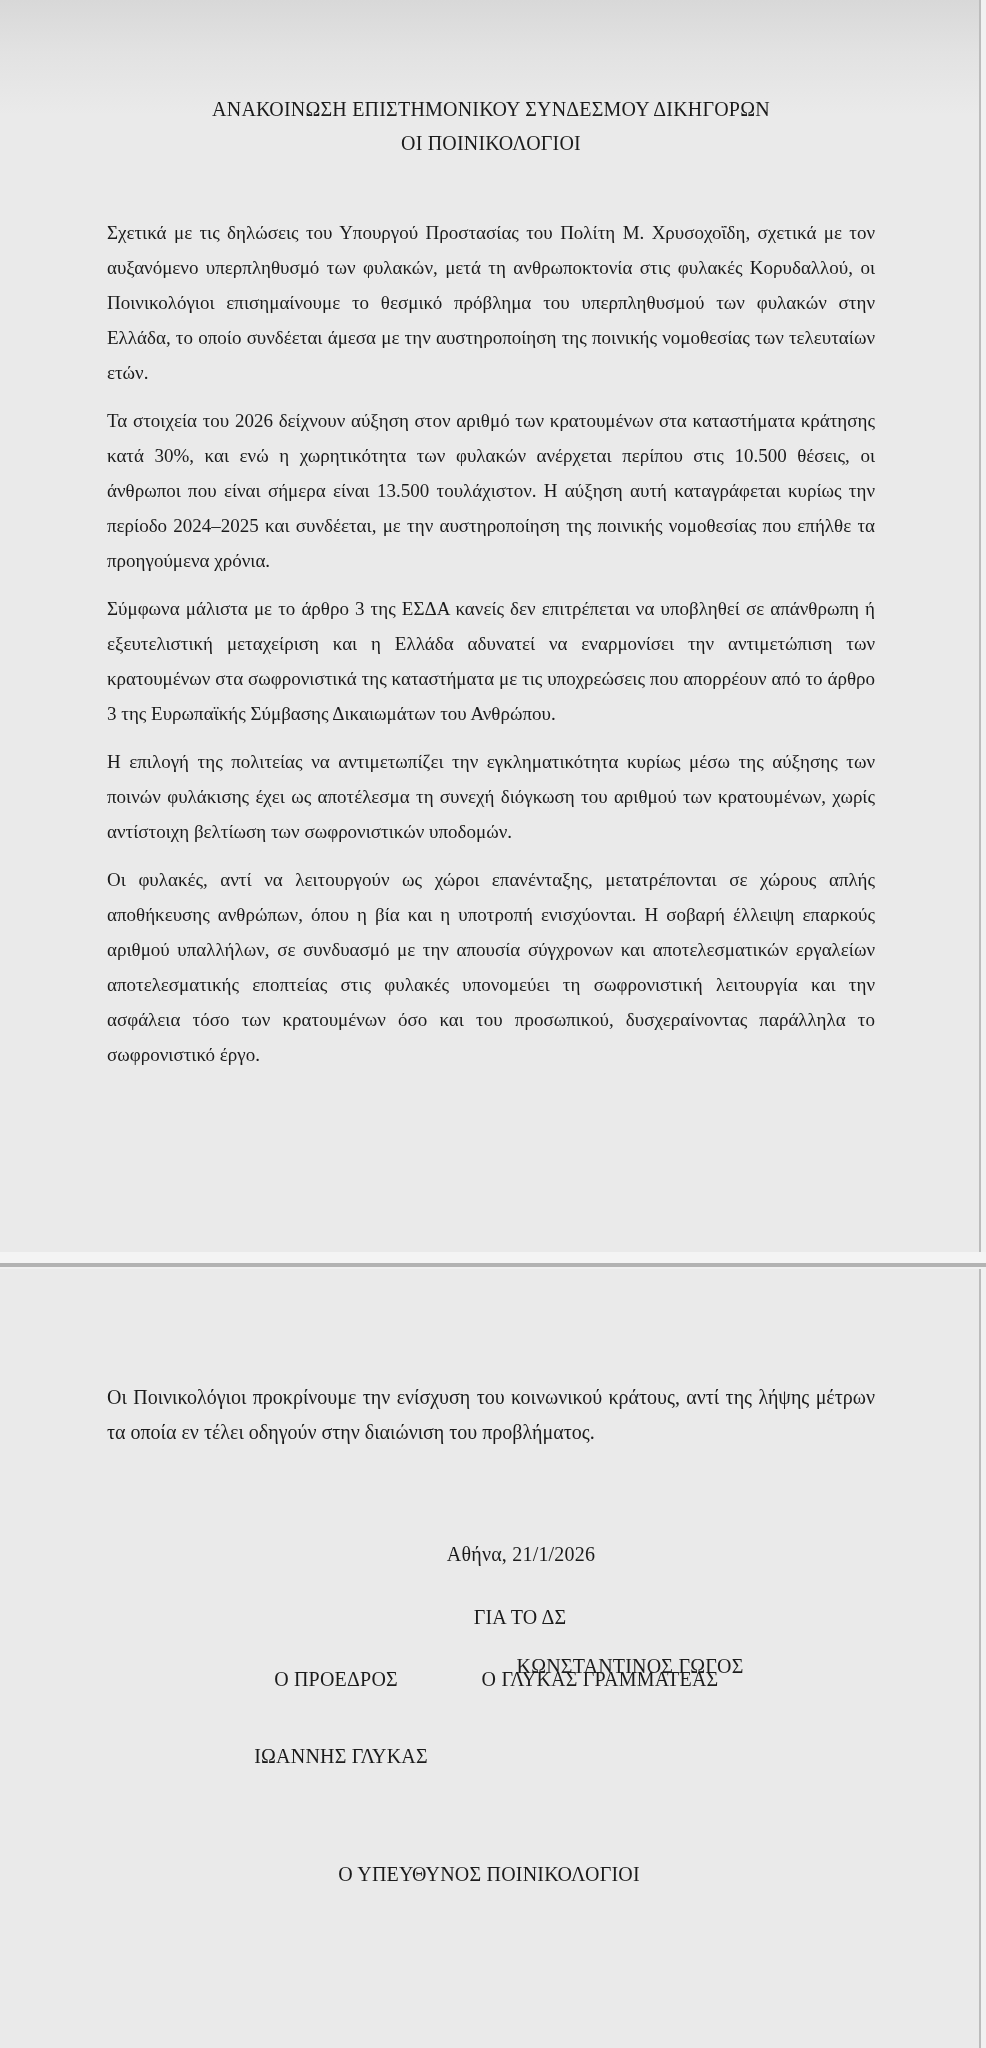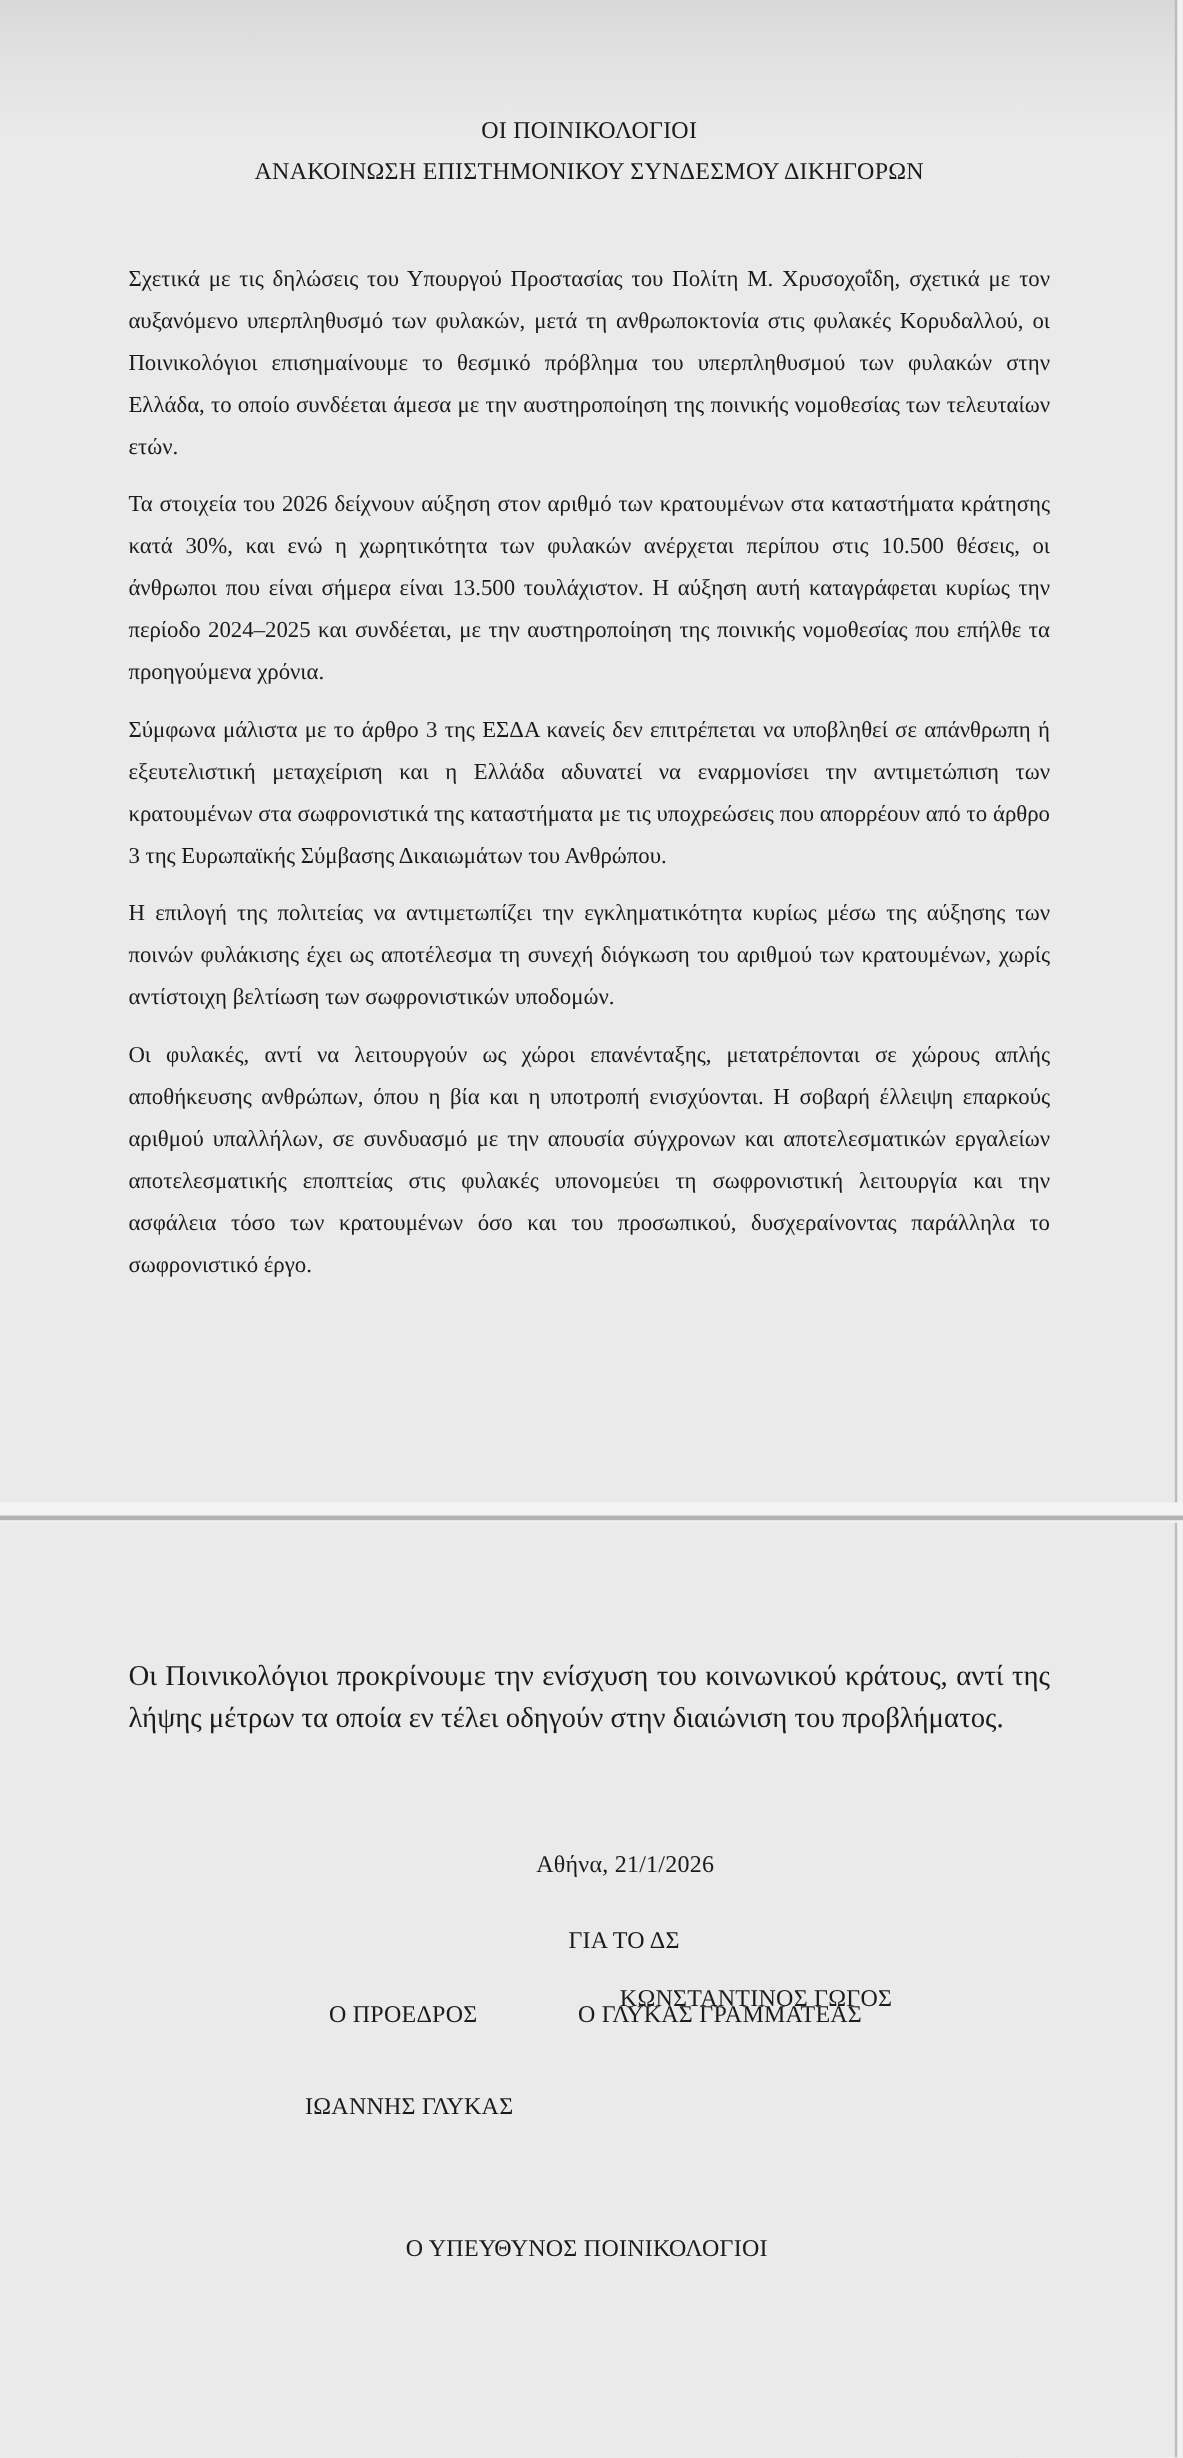--- a/index.html
+++ b/index.html
@@ -41,21 +41,21 @@
   .page-divider-line {
     position: absolute; top: 1263px; left: 0; width: 986px; height: 4px;
     background: #b3b3b3;
   }
   .page-divider-under {
     position: absolute; top: 1267px; left: 0; width: 986px; height: 2px;
     background: #f0f0f0;
   }
   .closing-text {
     position: absolute; top: 1380px; left: 107px; width: 768px;
-    font-size: 24px; line-height: 35px; text-align: justify; font-family: Liberation Serif, serif;
+    font-size: 20px; line-height: 35px; text-align: justify; font-family: Liberation Serif, serif;
   }
   .sig-item {
     position: absolute; transform: translateX(-50%);
     white-space: nowrap; font-size: 20px; line-height: 35px;
     letter-spacing: 0.2px;
   }
   .pos-dateline   { left: 521px; top: 1537px; text-align: right; }
   .pos-forboard   { left: 520px; top: 1600px; }
   .pos-pres-role  { left: 336px; top: 1662px; }
   .pos-sec-role   { left: 600px; top: 1662px; }
@@ -67,22 +67,22 @@
 </head>
 <body>
 
 <div id="screen">
 
   <div class="top-shade"></div>
   <div class="right-edge-gutter"></div>
   <div class="right-edge-line"></div>
 
   <div class="doc-title">
+    <div>ΑΝΑΚΟΙΝΩΣΗ ΕΠΙΣΤΗΜΟΝΙΚΟΥ ΣΥΝΔΕΣΜΟΥ ΔΙΚΗΓΟΡΩΝ</div>
     <div>ΟΙ ΠΟΙΝΙΚΟΛΟΓΙΟΙ</div>
-    <div>ΑΝΑΚΟΙΝΩΣΗ ΕΠΙΣΤΗΜΟΝΙΚΟΥ ΣΥΝΔΕΣΜΟΥ ΔΙΚΗΓΟΡΩΝ</div>
   </div>
 
   <div class="body-text">
     <p>Σχετικά με τις δηλώσεις του Υπουργού Προστασίας του Πολίτη Μ. Χρυσοχοΐδη, σχετικά με τον αυξανόμενο υπερπληθυσμό των φυλακών, μετά τη ανθρωποκτονία στις φυλακές Κορυδαλλού, οι Ποινικολόγιοι επισημαίνουμε το θεσμικό πρόβλημα του υπερπληθυσμού των φυλακών στην Ελλάδα, το οποίο συνδέεται άμεσα με την αυστηροποίηση της ποινικής νομοθεσίας των τελευταίων ετών.</p>
     <p>Τα στοιχεία του 2026 δείχνουν αύξηση στον αριθμό των κρατουμένων στα καταστήματα κράτησης κατά 30%, και ενώ η χωρητικότητα των φυλακών ανέρχεται περίπου στις 10.500 θέσεις, οι άνθρωποι που είναι σήμερα είναι 13.500 τουλάχιστον. Η αύξηση αυτή καταγράφεται κυρίως την περίοδο 2024–2025 και συνδέεται, με την αυστηροποίηση της ποινικής νομοθεσίας που επήλθε τα προηγούμενα χρόνια.</p>
     <p>Σύμφωνα μάλιστα με το άρθρο 3 της ΕΣΔΑ κανείς δεν επιτρέπεται να υποβληθεί σε απάνθρωπη ή εξευτελιστική μεταχείριση και η Ελλάδα αδυνατεί να εναρμονίσει την αντιμετώπιση των κρατουμένων στα σωφρονιστικά της καταστήματα με τις υποχρεώσεις που απορρέουν από το άρθρο 3 της Ευρωπαϊκής Σύμβασης Δικαιωμάτων του Ανθρώπου.</p>
     <p>Η επιλογή της πολιτείας να αντιμετωπίζει την εγκληματικότητα κυρίως μέσω της αύξησης των ποινών φυλάκισης έχει ως αποτέλεσμα τη συνεχή διόγκωση του αριθμού των κρατουμένων, χωρίς αντίστοιχη βελτίωση των σωφρονιστικών υποδομών.</p>
     <p>Οι φυλακές, αντί να λειτουργούν ως χώροι επανένταξης, μετατρέπονται σε χώρους απλής αποθήκευσης ανθρώπων, όπου η βία και η υποτροπή ενισχύονται. Η σοβαρή έλλειψη επαρκούς αριθμού υπαλλήλων, σε συνδυασμό με την απουσία σύγχρονων και αποτελεσματικών εργαλείων αποτελεσματικής εποπτείας στις φυλακές υπονομεύει τη σωφρονιστική λειτουργία και την ασφάλεια τόσο των κρατουμένων όσο και του προσωπικού, δυσχεραίνοντας παράλληλα το σωφρονιστικό έργο.</p>
   </div>
 

